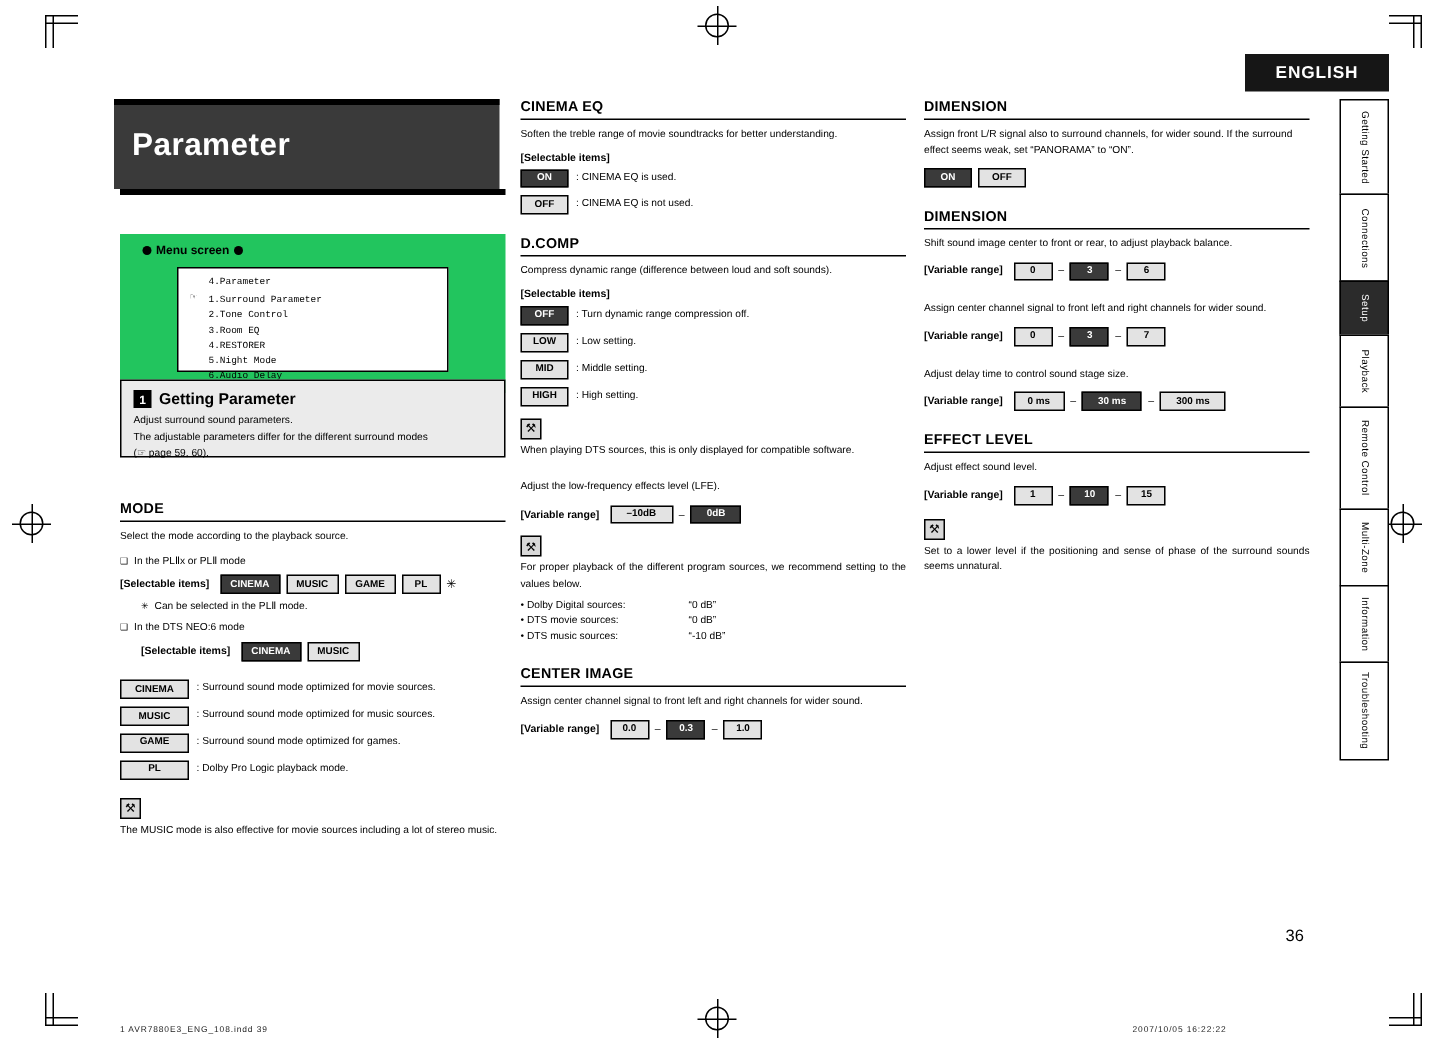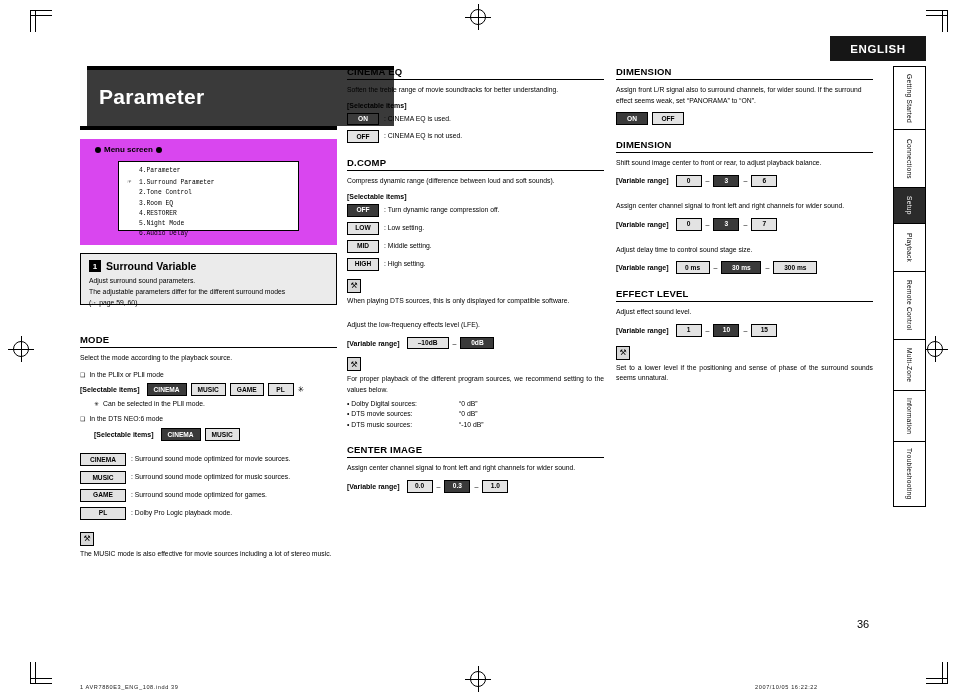--- a/index.html
+++ b/index.html
@@ -42,34 +42,34 @@
   .side-tab span {
     writing-mode: vertical-rl;
     font-size:6.6px; letter-spacing:.3px; white-space:nowrap;
     color:#000;
   }
   .side-tab.active { background:#2b2b2b; }
   .side-tab.active span { color:#fff; }
 
   
   .title-bar {
-    position:absolute; left:87px; top:66px; width:307px; height:60px;
+    position:absolute; left:76px; top:66px; width:257px; height:60px;
     background:#3a3a3a;
     border-top:4px solid #000;
   }
   .title-bar .t {
     position:absolute; left:12px; top:15px;
     color:#fff; font-size:21px; font-weight:bold; letter-spacing:.3px;
   }
   .title-underline { position:absolute; left:80px; top:126px; width:257px; height:4px; background:#000; }
 
   
   .menu-box {
-    position:absolute; left:80px; top:139px; width:257px; height:106px;
-    background:#d946ef;
+    position:absolute; left:80px; top:156px; width:257px; height:106px;
+    background:#22c55e;
   }
   .menu-label { position:absolute; left:12px; top:6px; font-size:8px; font-weight:bold; }
   .menu-label .dot { display:inline-block; width:6px;height:6px;border-radius:50%;background:#000; vertical-align:middle; margin:0 3px; }
   .menu-screen {
     position:absolute; left:38px; top:22px; width:181px; height:70px;
     background:#fff; border:1px solid #000;
     font-family:"Liberation Mono", monospace; font-size:6.3px; line-height:1.62;
     padding:4px 4px 0 6px;
   }
   .menu-screen .hdr { padding-left:14px; }
@@ -230,21 +230,21 @@
         <li>4.RESTORER</li>
         <li>5.Night Mode</li>
         <li>6.Audio Delay</li>
       </ul>
     </div>
   </div>
 
   <div class="callout">
     <div class="hd">
       <span class="num-badge">1</span>
-      <span>Surround Variable</span>
+      <span>Getting Parameter</span>
     </div>
     <p>Adjust surround sound parameters.</p>
     <p style="margin-top:1px;">The adjustable parameters differ for the different surround modes</p>
     <p style="margin-top:1px;">(☞ page 59, 60).</p>
   </div>
 
   <div class="col col1" style="top:318px;">
     <div class="sec-title">MODE</div>
     <p class="body">Select the mode according to the playback source.</p>
 

